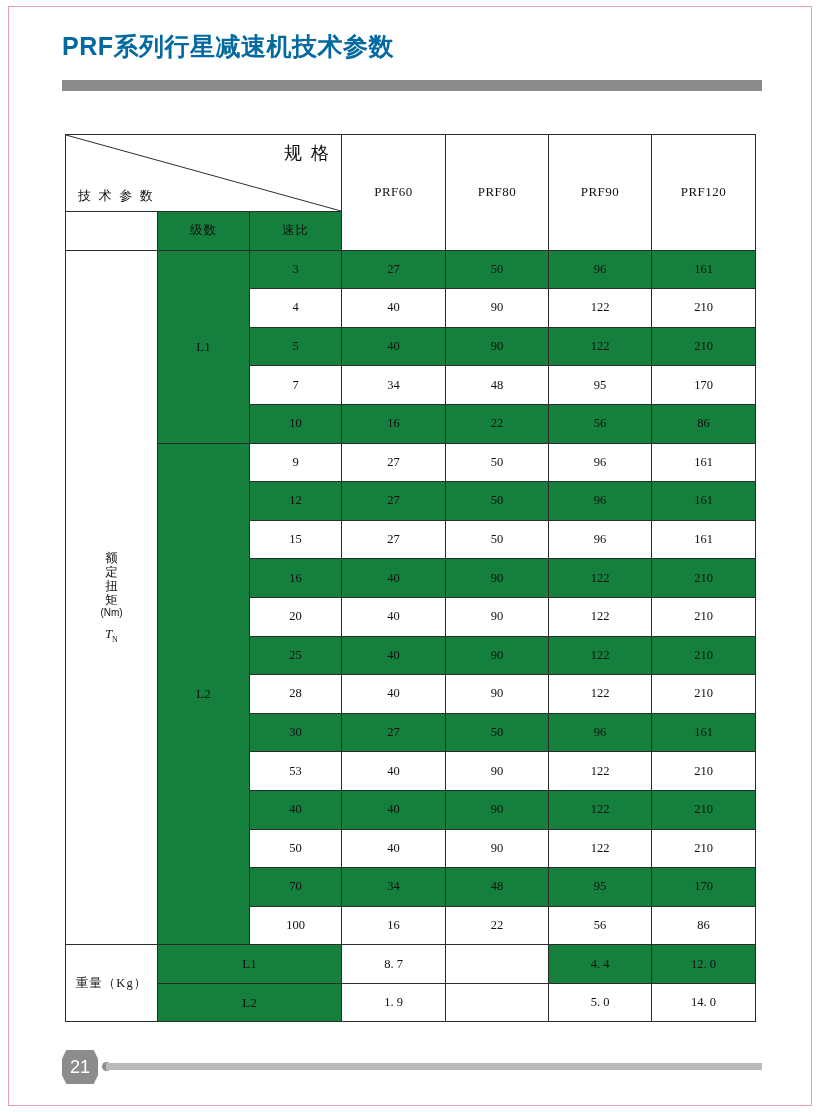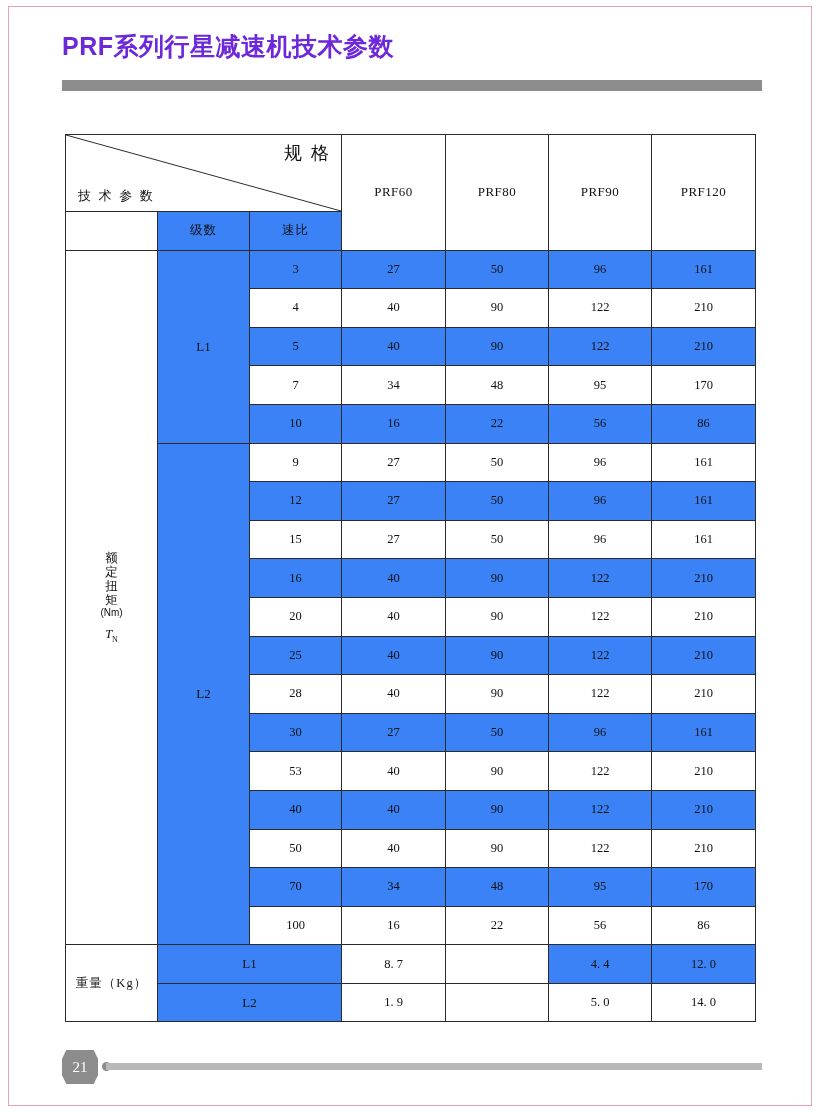--- a/index.html
+++ b/index.html
@@ -29,21 +29,21 @@
     border: 1.5px solid #e8a0b8;
     box-sizing: border-box;
     pointer-events: none;
   }
   .title {
     position: absolute;
     left: 62px;
     top: 30px;
     font-size: 25px;
     font-weight: bold;
-    color: #6d28d9;
+    color: #0369a1;
     letter-spacing: 0.5px;
     white-space: nowrap;
   }
   .title-rule {
     position: absolute;
     left: 62px;
     top: 80px;
     width: 700px;
     height: 11px;
     background: #8c8c8c;
@@ -62,21 +62,21 @@
     color: #111;
   }
   table.spec td {
     border: 1px solid #2b2b2b;
     text-align: center;
     vertical-align: middle;
     padding: 0;
     height: 37.6px;
     font-family: "Liberation Serif", serif;
   }
-  .shade { background: #3b82f6; }
+  .shade { background: #15803d; }
   .white { background: #ffffff; }
   .hdr-model {
     font-family: "Liberation Sans", sans-serif;
     font-size: 13px;
     letter-spacing: 0.5px;
   }
   .cn-small {
     font-family: "Liberation Sans", sans-serif;
     font-size: 12.5px;
     letter-spacing: 1px;
@@ -146,22 +146,22 @@
     height: 34px;
   }
   .page-badge {
     position: absolute;
     left: 0;
     top: 0;
     width: 36px;
     height: 34px;
     background: #8c8c8c;
     color: #ffffff;
-    font-family: Liberation Serif, serif;
-    font-size: 15px;
+    font-family: Liberation Sans, sans-serif;
+    font-size: 18px;
     display: flex;
     align-items: center;
     justify-content: center;
     clip-path: polygon(12% 0, 88% 0, 100% 26%, 100% 74%, 88% 100%, 12% 100%, 0 74%, 0 26%);
   }
   .footer-rule {
     position: absolute;
     left: 44px;
     top: 13px;
     width: 656px;

